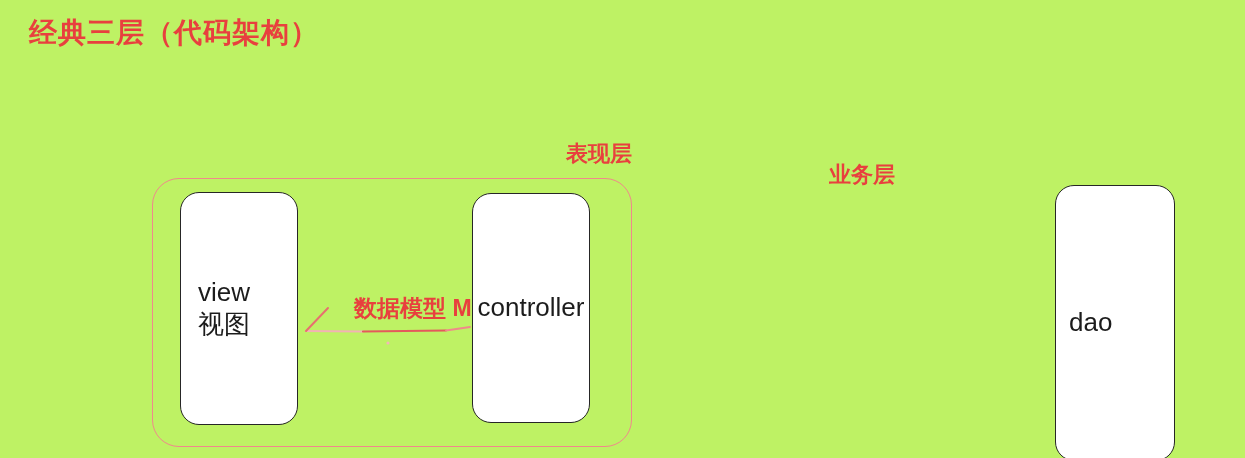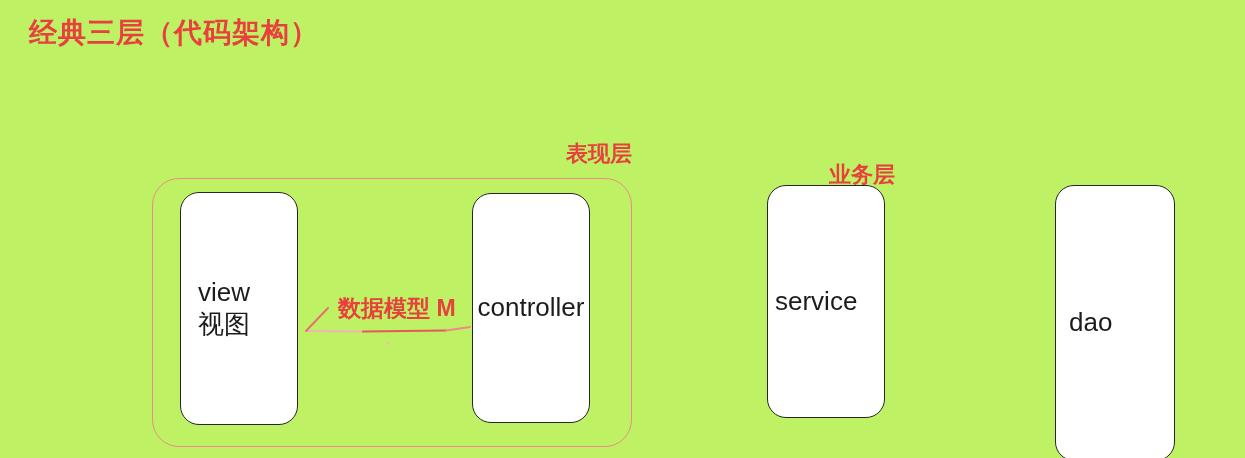--- a/index.html
+++ b/index.html
@@ -67,21 +67,21 @@
   .box-controller { left: 472px;  top: 193px; width: 118px; height: 230px; }
   .box-service    { left: 767px;  top: 185px; width: 118px; height: 233px; }
   .box-dao        { left: 1055px; top: 185px; width: 120px; height: 276px; }
   .box-controller .node-label { white-space: nowrap; }
   .box-dao .node-label { align-self: flex-start; padding-left: 13px; }
   .box-service .node-label { align-self: flex-start; padding-left: 7px; }
   .box-view .view-lines { align-self: flex-start; padding-left: 17px; }
 
   .arrow-label {
     position: absolute;
-    left: 338px;
+    left: 354px;
     top: 293px;
     font-size: 23px;
     font-weight: bold;
     color: #e8403e;
     white-space: nowrap;
   }
   .arrow-svg {
     position: absolute;
     left: 296px;
     top: 298px;
@@ -113,21 +113,18 @@
   <svg class="arrow-svg" viewBox="0 0 180 52" xmlns="http://www.w3.org/2000/svg">
     <polyline points="10,33 67,33.5" fill="none" stroke="#f2b3b4" stroke-width="2.2" stroke-linecap="round"></polyline>
     <polyline points="67,33.5 150,32.5" fill="none" stroke="#e4595c" stroke-width="2.2" stroke-linecap="round"></polyline>
     <polyline points="150,32.5 174,29" fill="none" stroke="#f0898b" stroke-width="1.8" stroke-linecap="round"></polyline>
     <polyline points="10,33 32,10" fill="none" stroke="#e8706f" stroke-width="2" stroke-linecap="round"></polyline>
     <circle cx="92" cy="45" r="1.6" fill="#f3b7b8"></circle>
   </svg>
   <div class="arrow-label">数据模型 M</div>
 
   <div class="layer-label label-business">业务层</div>
-  <div class="node-box box-service">
-    <div class="node-label">service</div>
-  </div>
 
   <div class="node-box box-dao">
     <div class="node-label">dao</div>
   </div>
 
 </div>
 
 </body></html>

